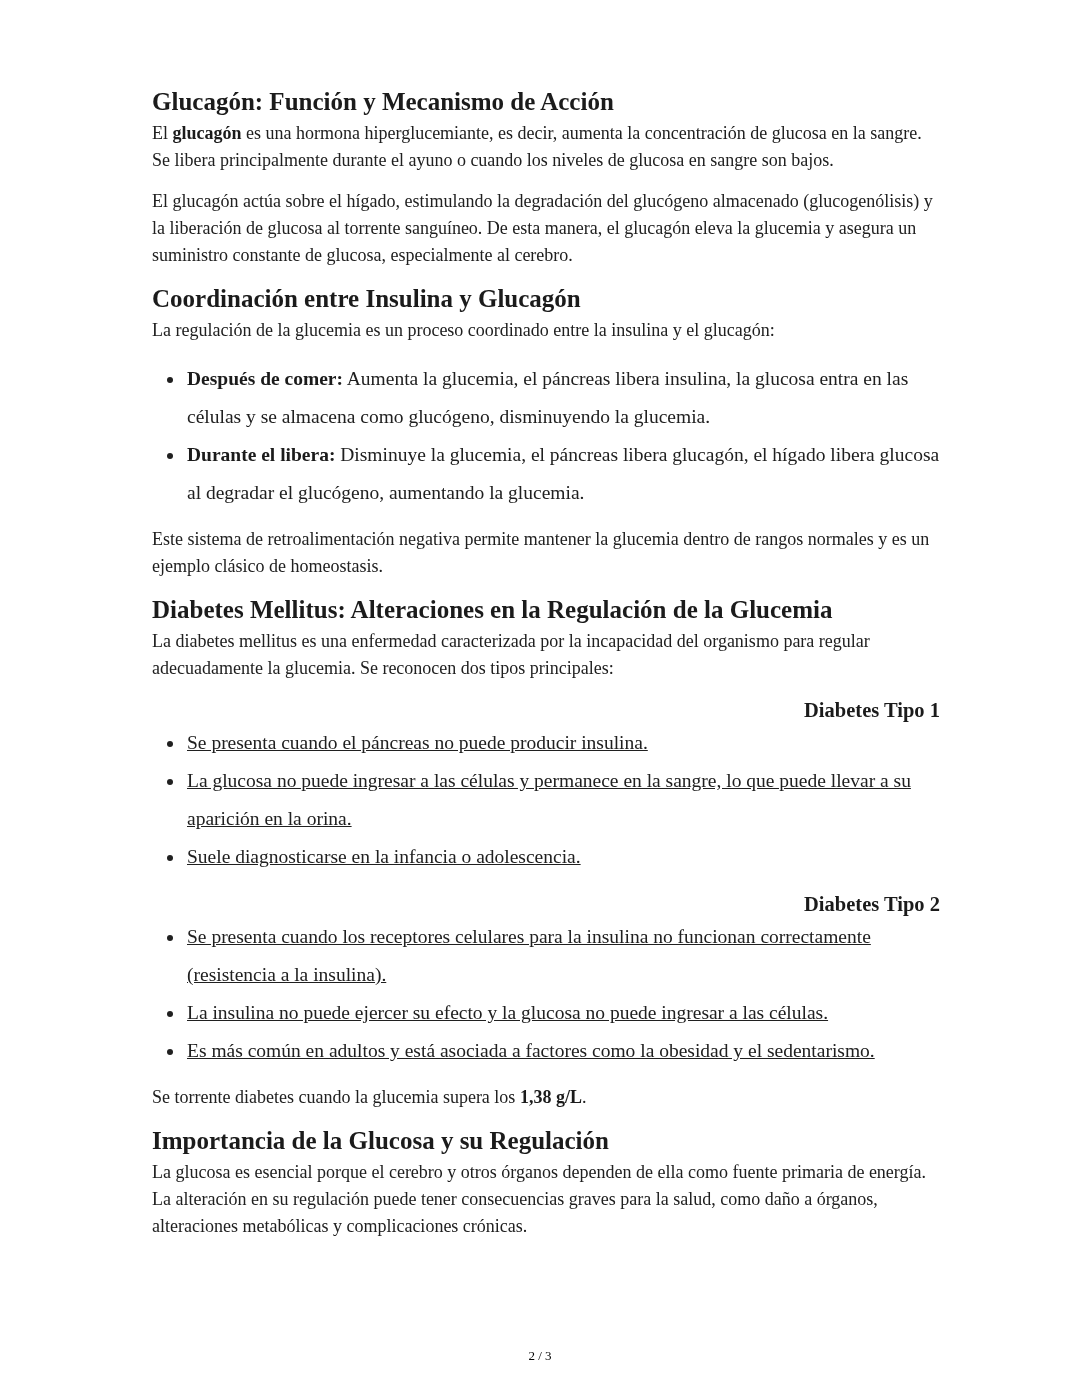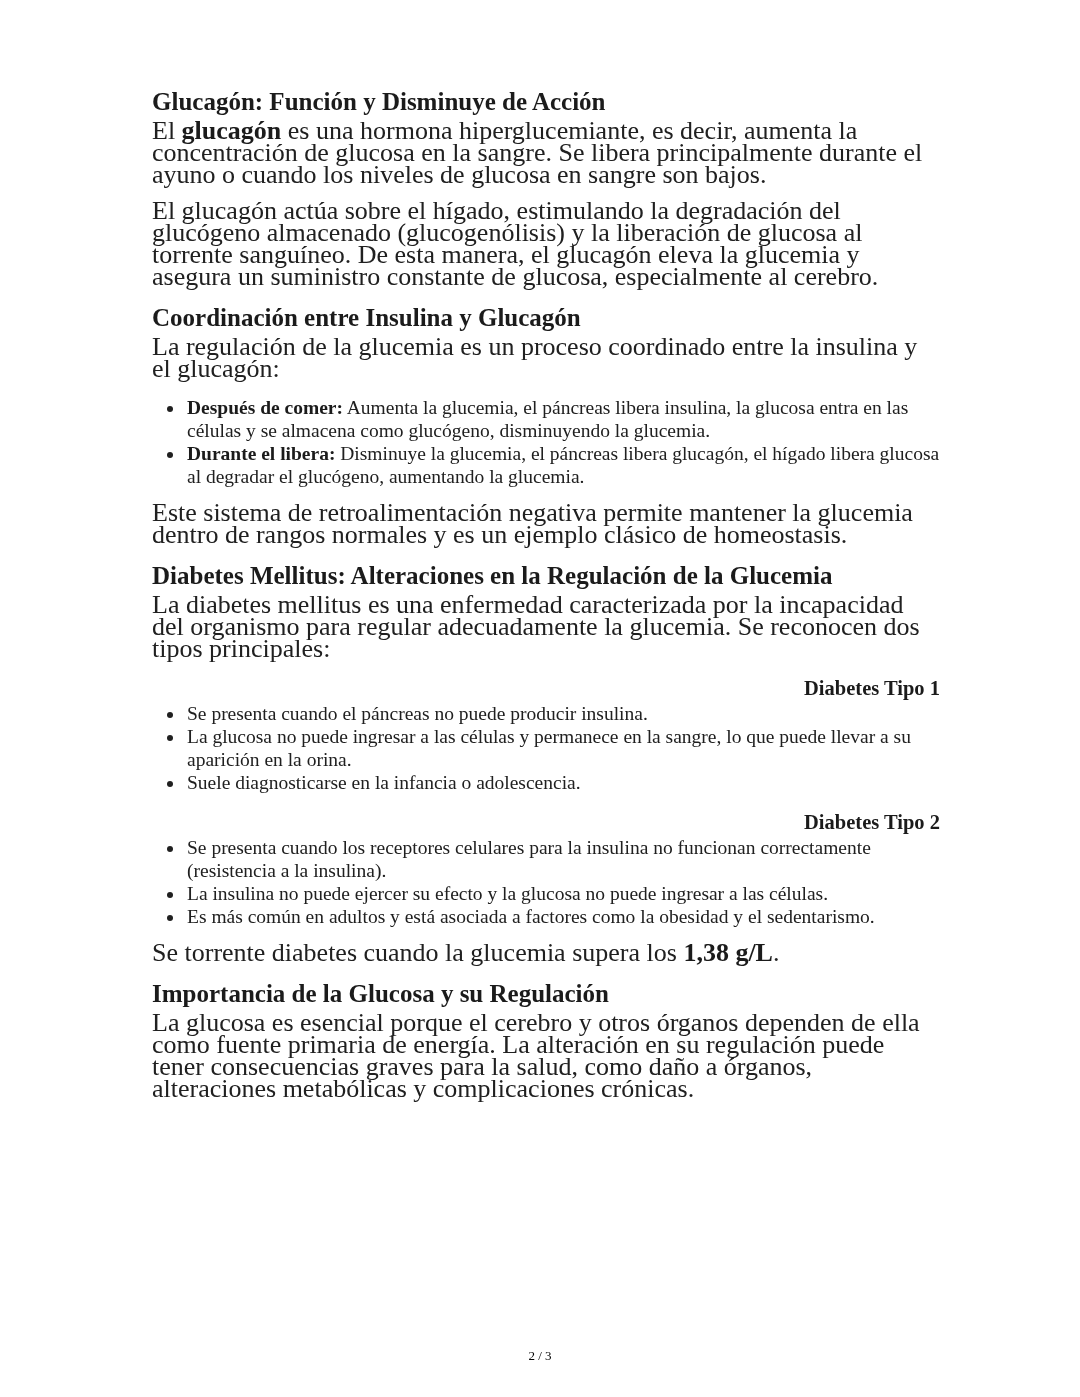--- a/index.html
+++ b/index.html
@@ -25,43 +25,44 @@
     font-size: 25px;
     line-height: 32px;
     font-weight: 700;
     color: #1b1b1b;
     margin: 14px 0 2px 0;
   }
   .content > section:first-child h1.sec {
     margin-top: 0;
   }
   p {
-    font-size: 26px;
-    line-height: 22px;
+    font-size: 18px;
+    line-height: 27px;
     margin: 14px 0 0 0;
   }
   h1.sec + p {
     margin-top: 2px;
   }
   .subhead {
     font-size: 20.5px;
     line-height: 26px;
     font-weight: 700;
     color: #1b1b1b;
     margin: 15px 0 0 0;
     text-align: right;
   }
   ul {
     margin: 16px 0 0 0;
     padding: 0 0 0 33px;
     font-size: 19.5px;
-    line-height: 23px;
+    line-height: 38px;
   }
   ul.tight {
     margin-top: 1px;
+    text-decoration: underline;
   }
   li {
     padding-left: 2px;
   }
   li::marker {
     color: #202020;
   }
   strong {
     font-weight: 700;
     color: #1b1b1b;
@@ -76,21 +77,21 @@
     font-size: 13px;
     color: #000000;
   }
 </style>
 </head>
 <body>
 
 <main class="content">
 
   <section>
-    <h1 class="sec">Glucagón: Función y Disminuye de Acción</h1>
+    <h1 class="sec">Glucagón: Función y Mecanismo de Acción</h1>
     <p><span>El </span><strong>glucagón</strong><span> es una hormona hiperglucemiante, es decir, aumenta la concentración de glucosa en la sangre. Se libera principalmente durante el ayuno o cuando los niveles de glucosa en sangre son bajos.</span></p>
     <p>El glucagón actúa sobre el hígado, estimulando la degradación del glucógeno almacenado (glucogenólisis) y la liberación de glucosa al torrente sanguíneo. De esta manera, el glucagón eleva la glucemia y asegura un suministro constante de glucosa, especialmente al cerebro.</p>
   </section>
 
   <section>
     <h1 class="sec">Coordinación entre Insulina y Glucagón</h1>
     <p>La regulación de la glucemia es un proceso coordinado entre la insulina y el glucagón:</p>
     <ul>
       <li><strong>Después de comer:</strong><span> Aumenta la glucemia, el páncreas libera insulina, la glucosa entra en las células y se almacena como glucógeno, disminuyendo la glucemia.</span></li>
       <li><strong>Durante el libera:</strong><span> Disminuye la glucemia, el páncreas libera glucagón, el hígado libera glucosa al degradar el glucógeno, aumentando la glucemia.</span></li>

